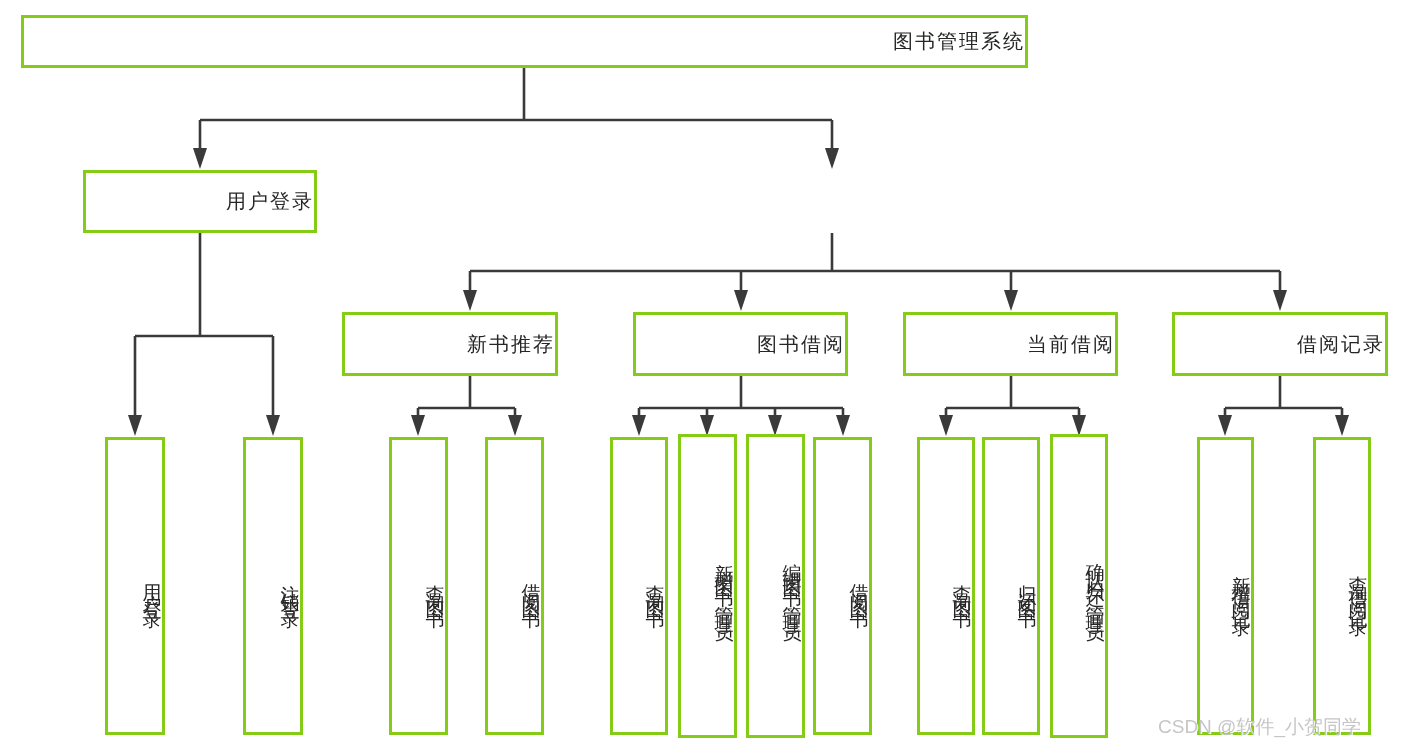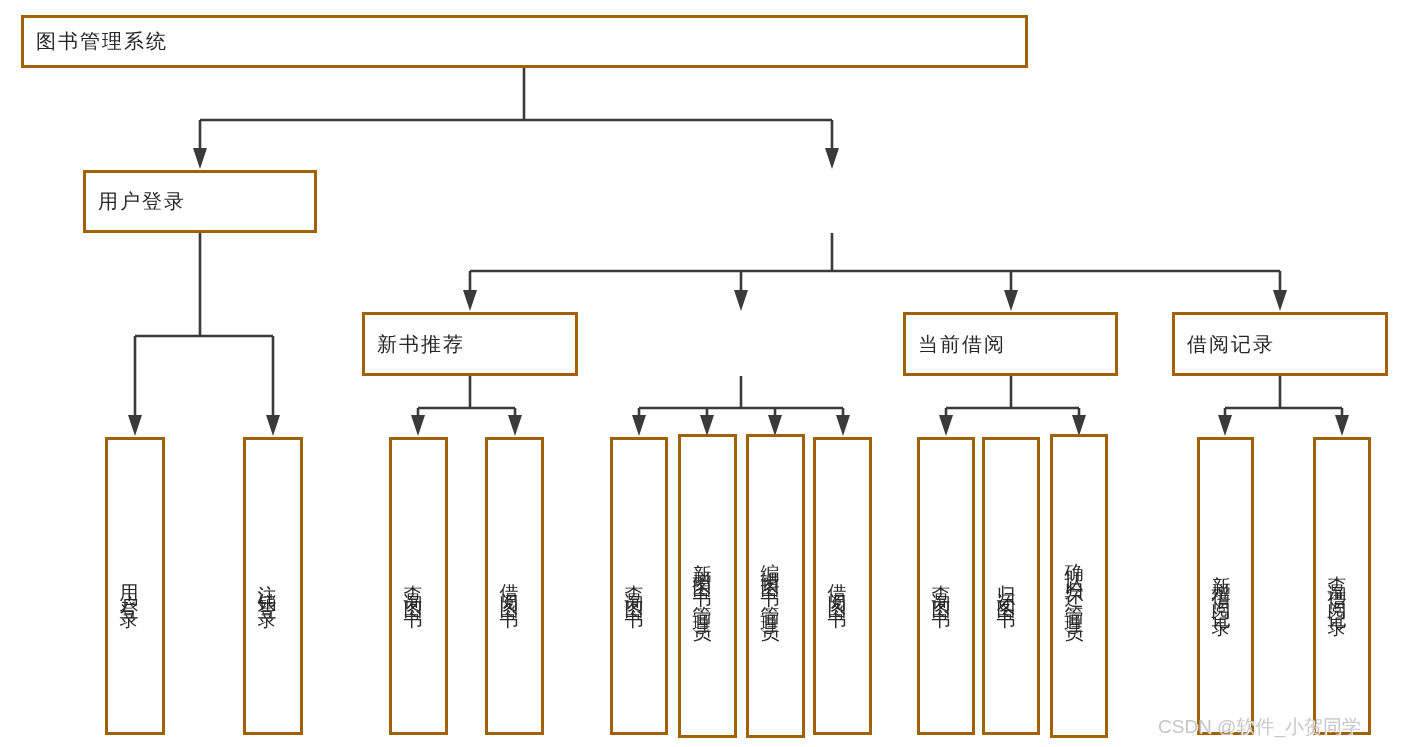--- a/index.html
+++ b/index.html
@@ -9,24 +9,24 @@
     height: 747px;
     background: #ffffff;
     font-family: "Liberation Sans", "DejaVu Sans", sans-serif;
     overflow: hidden;
   }
   #wires { position: absolute; left: 0; top: 0; z-index: 0; }
   .node {
     position: absolute;
     box-sizing: border-box;
     background: #ffffff;
-    border: 3px solid #a16207;
+    border: 3px solid #84cc16;
     display: flex;
     align-items: center;
-    justify-content: flex-start;
+    justify-content: flex-end;
     z-index: 1;
     color: #262626;
     padding-left: 12px;
   }
   .node.h span {
     font-size: 20px;
     letter-spacing: 2px;
     white-space: nowrap;
   }
   .node.v span {
@@ -92,22 +92,25 @@
   </svg>
 
   <div class="node h" style="left:21px;top:15px;width:1007px;height:53px">
     <span>图书管理系统</span>
   </div>
 
   <div class="node h" style="left:83px;top:170px;width:234px;height:63px">
     <span>用户登录</span>
   </div>
 
-  <div class="node h" style="left:362px;top:312px;width:216px;height:64px">
+  <div class="node h" style="left:342px;top:312px;width:216px;height:64px">
     <span>新书推荐</span>
+  </div>
+  <div class="node h" style="left:633px;top:312px;width:215px;height:64px">
+    <span>图书借阅</span>
   </div>
   <div class="node h" style="left:1172px;top:312px;width:216px;height:64px">
     <span>借阅记录</span>
   </div>
   <div class="node h" style="left:903px;top:312px;width:215px;height:64px">
     <span>当前借阅</span>
   </div>
 
   <div class="node v" style="left:105px;top:437px;width:60px;height:298px">
     <span>用户登录</span>

